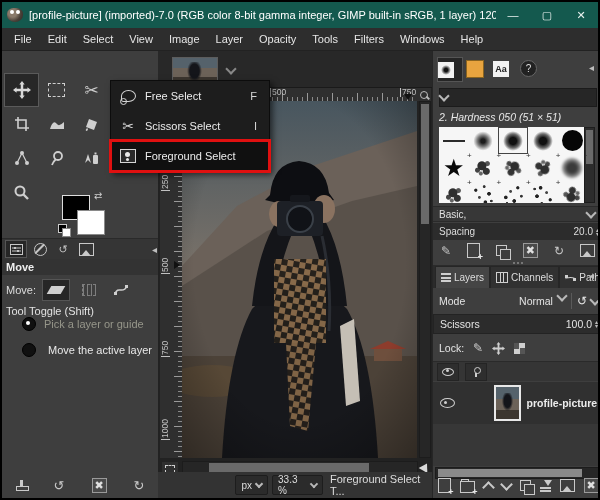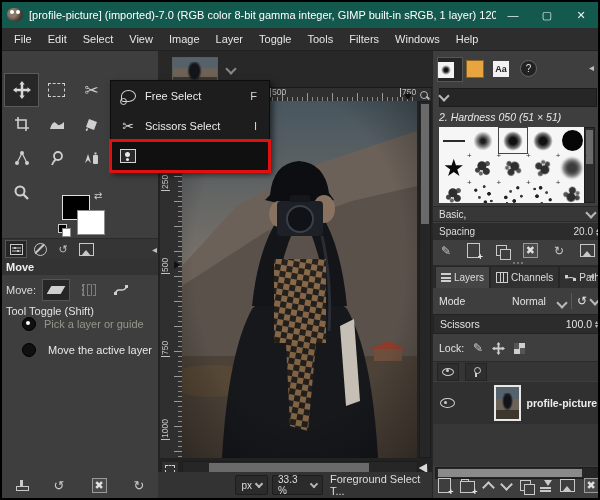--- a/index.html
+++ b/index.html
@@ -207,21 +207,21 @@
     <div class="winbtn">✕</div>
   </div>
 
   <div class="menubar">
     <div class="menu-item">File</div>
     <div class="menu-item">Edit</div>
     <div class="menu-item">Select</div>
     <div class="menu-item">View</div>
     <div class="menu-item">Image</div>
     <div class="menu-item">Layer</div>
-    <div class="menu-item">Toggle</div>
+    <div class="menu-item">Opacity</div>
     <div class="menu-item">Tools</div>
     <div class="menu-item">Filters</div>
     <div class="menu-item">Windows</div>
     <div class="menu-item">Help</div>
   </div>
 
   <div class="toolbox">
     <div class="toolgrid">
       <div class="tool sel">
         <svg width="18" height="18" viewBox="0 0 16 16">
@@ -558,21 +558,21 @@
       </div>
       <div class="ly-tab">
         <span class="ic-paths"></span>
         <span>Paths</span>
       </div>
     </div>
     <div class="collapse" style="top:224px;">◂</div>
 
     <div class="mode-row">
       <span>Mode</span>
-      <span style="margin-left:auto;display:flex;align-items:flex-end;gap:12px;">
+      <span style="margin-left:auto;display:flex;align-items:flex-start;gap:5px;">
         <span>Normal</span>
         <span class="chev"></span>
       </span>
       <span class="divider"></span>
       <span style="font-size:12px;">↺</span>
       <span class="chev" style="margin-left:4px;"></span>
     </div>
 
     <div class="opacity-row">
       <span>Scissors</span>
@@ -636,17 +636,18 @@
     </div>
     <div class="dd-item">
       <span class="dd-ico">✂</span>
       <span class="dd-label">Scissors Select</span>
       <span class="dd-short">I</span>
     </div>
     <div class="dd-item hl">
       <span class="dd-ico">
           <span class="fgsel-ico"></span>
         </span>
+      <span class="dd-label">Foreground Select</span>
       <span class="dd-short"></span>
     </div>
   </div>
 
 </div>
 
 </body></html>

